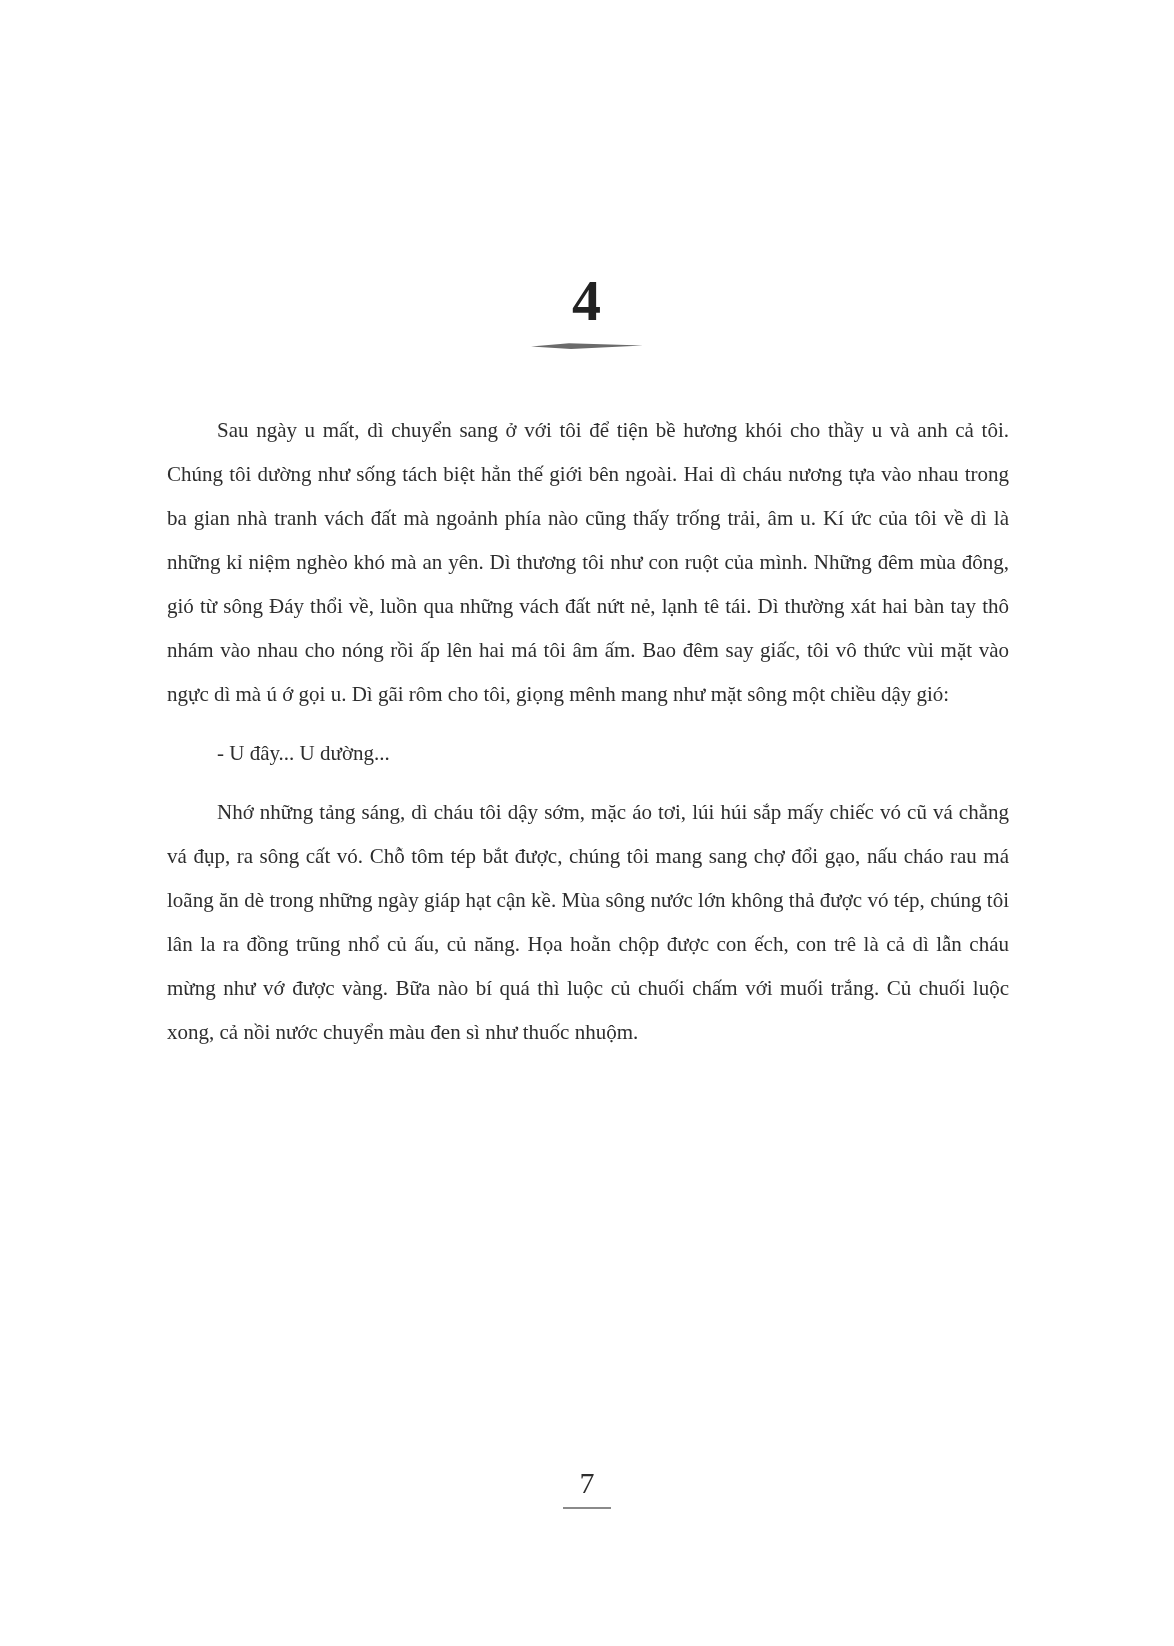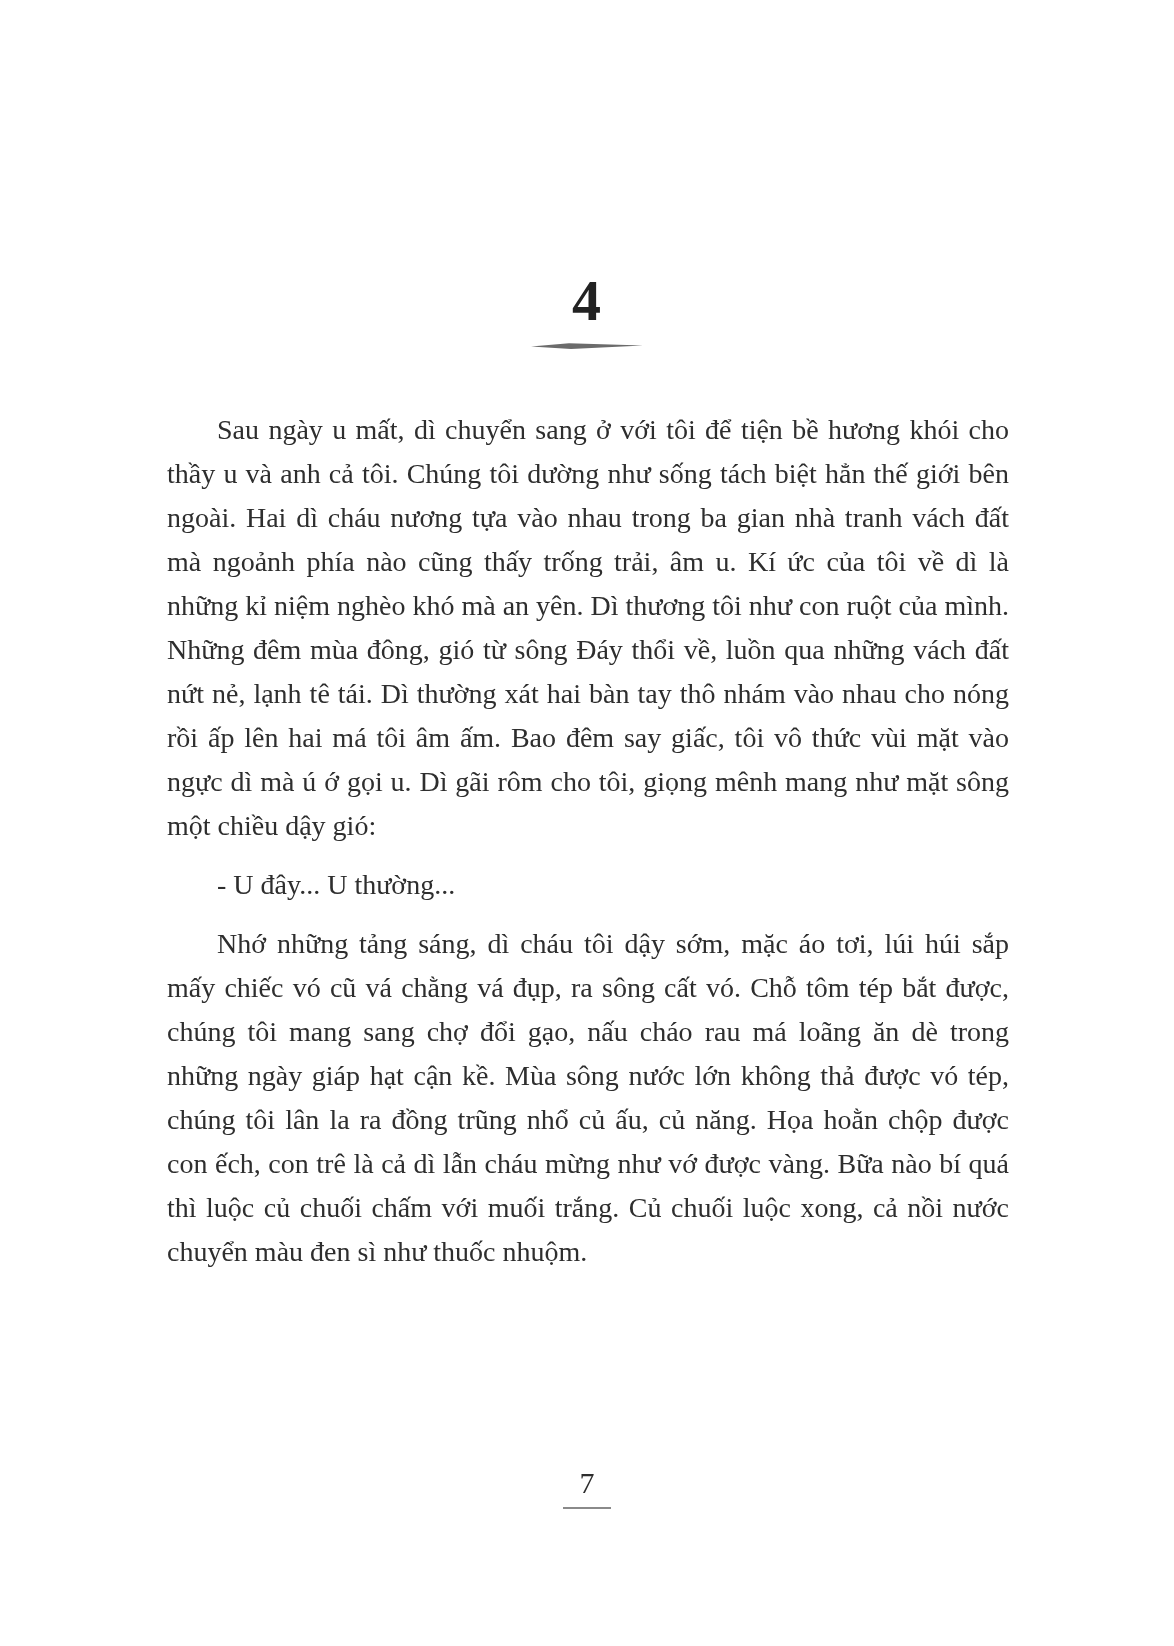--- a/index.html
+++ b/index.html
@@ -42,21 +42,21 @@
   .chapter-rule {
     display: block;
     margin: 12px auto 0 auto;
   }
 
   .text-block {
     position: absolute;
     top: 408px;
     left: 167px;
     width: 842px;
-    font-size: 28px;
+    font-size: 21px;
     line-height: 44px;
     text-align: justify;
     color: #2e2e2e;
   }
 
   .text-block p {
     text-indent: 50px;
     margin-bottom: 15px;
   }
 
@@ -92,21 +92,21 @@
 
   <header class="chapter-header">
     <div class="chapter-number">4</div>
     <svg class="chapter-rule" width="112" height="8" viewBox="0 0 112 8">
       <polygon points="0,4.5 38,1.2 112,3.6 40,7" fill="#6b6b6b"></polygon>
     </svg>
   </header>
 
   <main class="text-block">
     <p>Sau ngày u mất, dì chuyển sang ở với tôi để tiện bề hương khói cho thầy u và anh cả tôi. Chúng tôi dường như sống tách biệt hẳn thế giới bên ngoài. Hai dì cháu nương tựa vào nhau trong ba gian nhà tranh vách đất mà ngoảnh phía nào cũng thấy trống trải, âm u. Kí ức của tôi về dì là những kỉ niệm nghèo khó mà an yên. Dì thương tôi như con ruột của mình. Những đêm mùa đông, gió từ sông Đáy thổi về, luồn qua những vách đất nứt nẻ, lạnh tê tái. Dì thường xát hai bàn tay thô nhám vào nhau cho nóng rồi ấp lên hai má tôi âm ấm. Bao đêm say giấc, tôi vô thức vùi mặt vào ngực dì mà ú ớ gọi u. Dì gãi rôm cho tôi, giọng mênh mang như mặt sông một chiều dậy gió:</p>
-    <p>- U đây... U thường...</p>
+    <p>- U đây... U dường...</p>
     <p>Nhớ những tảng sáng, dì cháu tôi dậy sớm, mặc áo tơi, lúi húi sắp mấy chiếc vó cũ vá chằng vá đụp, ra sông cất vó. Chỗ tôm tép bắt được, chúng tôi mang sang chợ đổi gạo, nấu cháo rau má loãng ăn dè trong những ngày giáp hạt cận kề. Mùa sông nước lớn không thả được vó tép, chúng tôi lân la ra đồng trũng nhổ củ ấu, củ năng. Họa hoằn chộp được con ếch, con trê là cả dì lẫn cháu mừng như vớ được vàng. Bữa nào bí quá thì luộc củ chuối chấm với muối trắng. Củ chuối luộc xong, cả nồi nước chuyển màu đen sì như thuốc nhuộm.</p>
   </main>
 
   <footer class="page-footer">
     <div class="page-number">7</div>
     <div class="page-number-rule"></div>
   </footer>
 
 </div>
 

